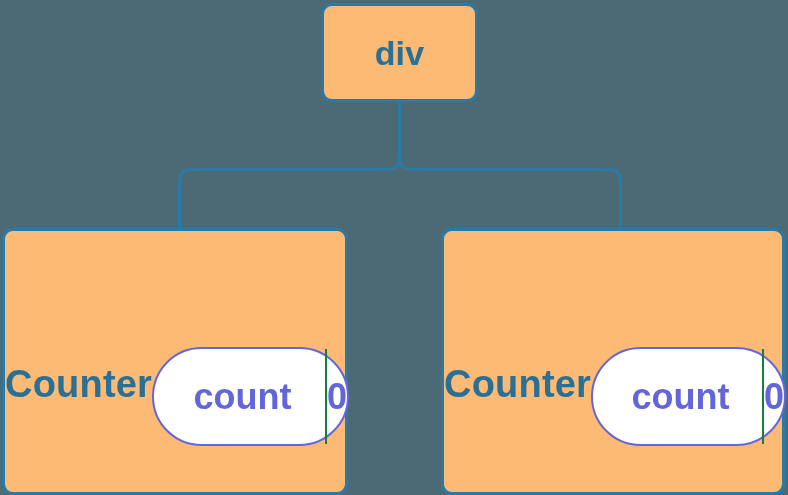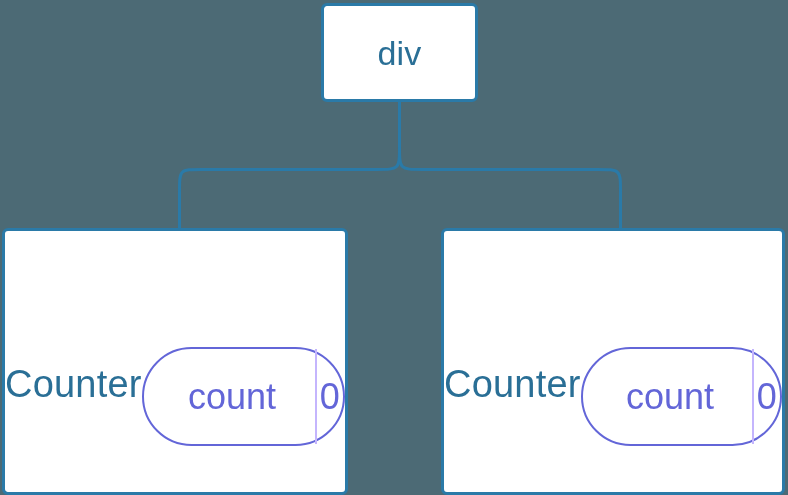--- a/index.html
+++ b/index.html
@@ -27,24 +27,25 @@
     top: 0;
     width: 788px;
     height: 495px;
     z-index: 1;
   }
 
   
   .node-box {
     position: absolute;
     box-sizing: border-box;
-    background: #ffffff;
+    background: #fdba74;
     border: 3px solid #2a7aa8;
-    border-radius: 6px;
+    border-radius: 11px;
     z-index: 2;
+    font-weight: bold;
   }
 
   
   #node-div {
     left: 321px;
     top: 3px;
     width: 157px;
     height: 99px;
     display: flex;
     align-items: center;
@@ -99,21 +100,21 @@
   .pill-key, .pill-value {
     display: flex;
     align-items: center;
     justify-content: center;
     color: #6366d8;
     font-size: 36px;
     line-height: 1;
   }
   .pill-key {
     flex: 0 0 173px;
-    border-right: 2px solid #c4b5fd;
+    border-right: 2px solid #15803d;
     padding-left: 6px;
     box-sizing: border-box;
   }
   #node-counter-1 .pill-key { flex: 0 0 171px; }
   .pill-value {
     flex: 1 1 auto;
   }
 </style>
 </head>
 <body>

